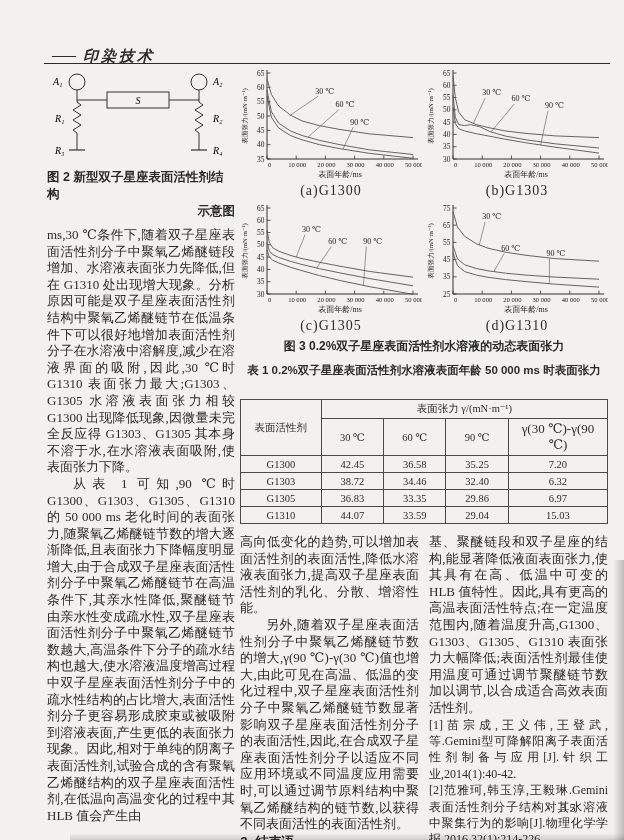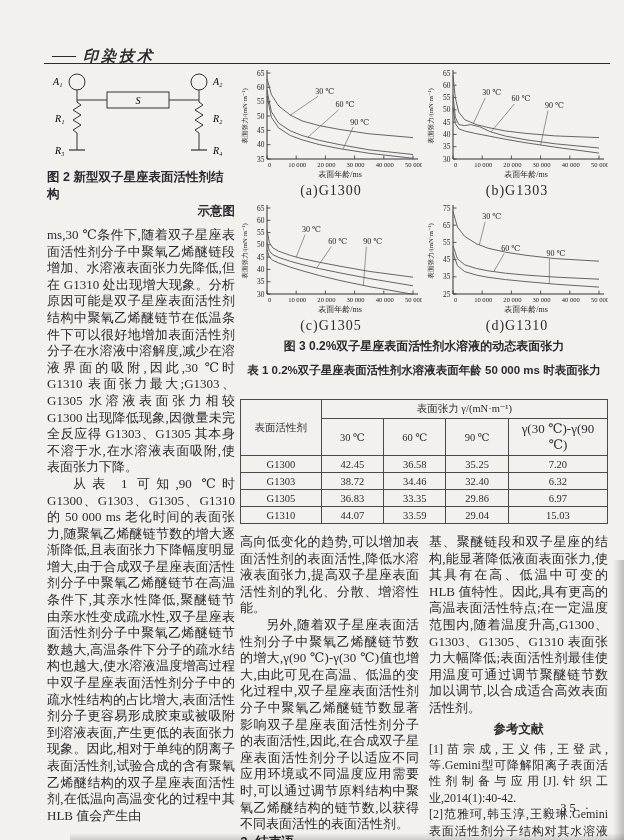--- a/index.html
+++ b/index.html
@@ -330,21 +330,20 @@
 
     <div class="two-col">
       <div>
         <p class="body-p">高向低变化的趋势,可以增加表面活性剂的表面活性,降低水溶液表面张力,提高双子星座表面活性剂的乳化、分散、增溶性能。</p>
         <p class="body-p indent">另外,随着双子星座表面活性剂分子中聚氧乙烯醚链节数的增大,γ(90 ℃)-γ(30 ℃)值也增大,由此可见在高温、低温的变化过程中,双子星座表面活性剂分子中聚氧乙烯醚链节数显著影响双子星座表面活性剂分子的表面活性,因此,在合成双子星座表面活性剂分子以适应不同应用环境或不同温度应用需要时,可以通过调节原料结构中聚氧乙烯醚结构的链节数,以获得不同表面活性的表面活性剂。</p>
         <p class="sec-heading">3  结束语</p>
         <p class="body-p indent">异十三醇聚氧乙烯醚双子星座表面活性剂因其具有异构的烷</p>
       </div>
       <div>
         <p class="body-p">基、聚醚链段和双子星座的结构,能显著降低液面表面张力,使其具有在高、低温中可变的 HLB 值特性。因此,具有更高的高温表面活性特点;在一定温度范围内,随着温度升高,G1300、G1303、G1305、G1310 表面张力大幅降低;表面活性剂最佳使用温度可通过调节聚醚链节数加以调节,以合成适合高效表面活性剂。</p>
-        <p class="ref-heading">参考文献</p>
         <p class="ref-p">[1]苗宗成,王义伟,王登武,等.Gemini型可降解阳离子表面活性剂制备与应用[J].针织工业,2014(1):40-42.</p>
         <p class="ref-p">[2]范雅珂,韩玉淳,王毅琳.Gemini 表面活性剂分子结构对其水溶液中聚集行为的影响[J].物理化学学报,2016,32(1):214-226.</p>
         <p class="received"></p>
       </div>
     </div>
   </div>
 
   <div class="page-num">· 35 ·</div>
 
   <div class="scan-edge-right"></div>

